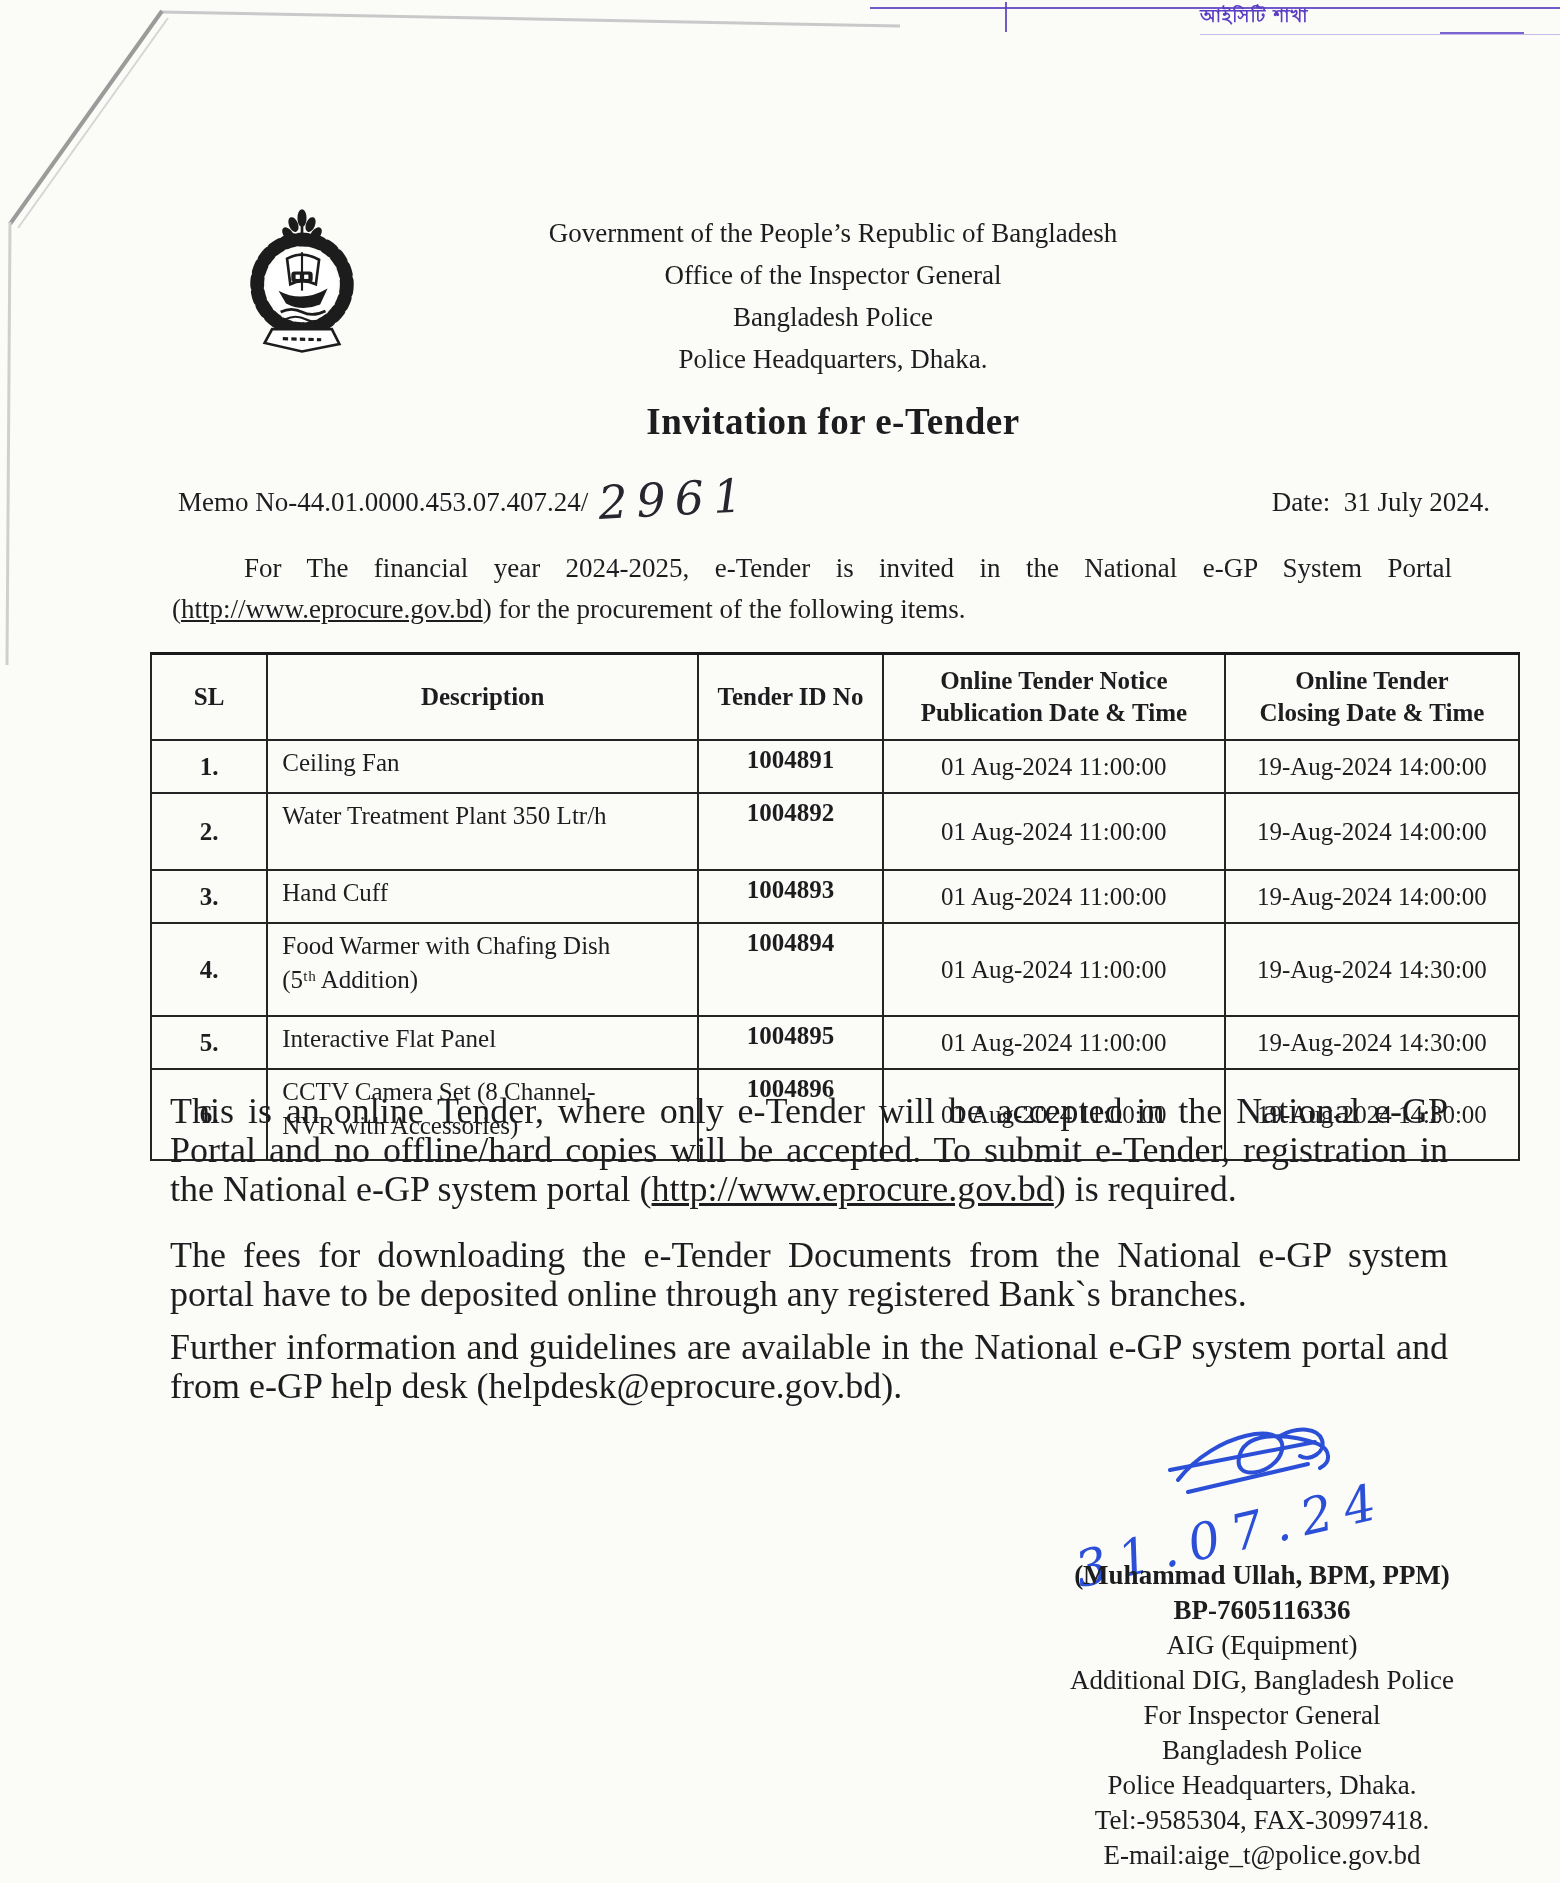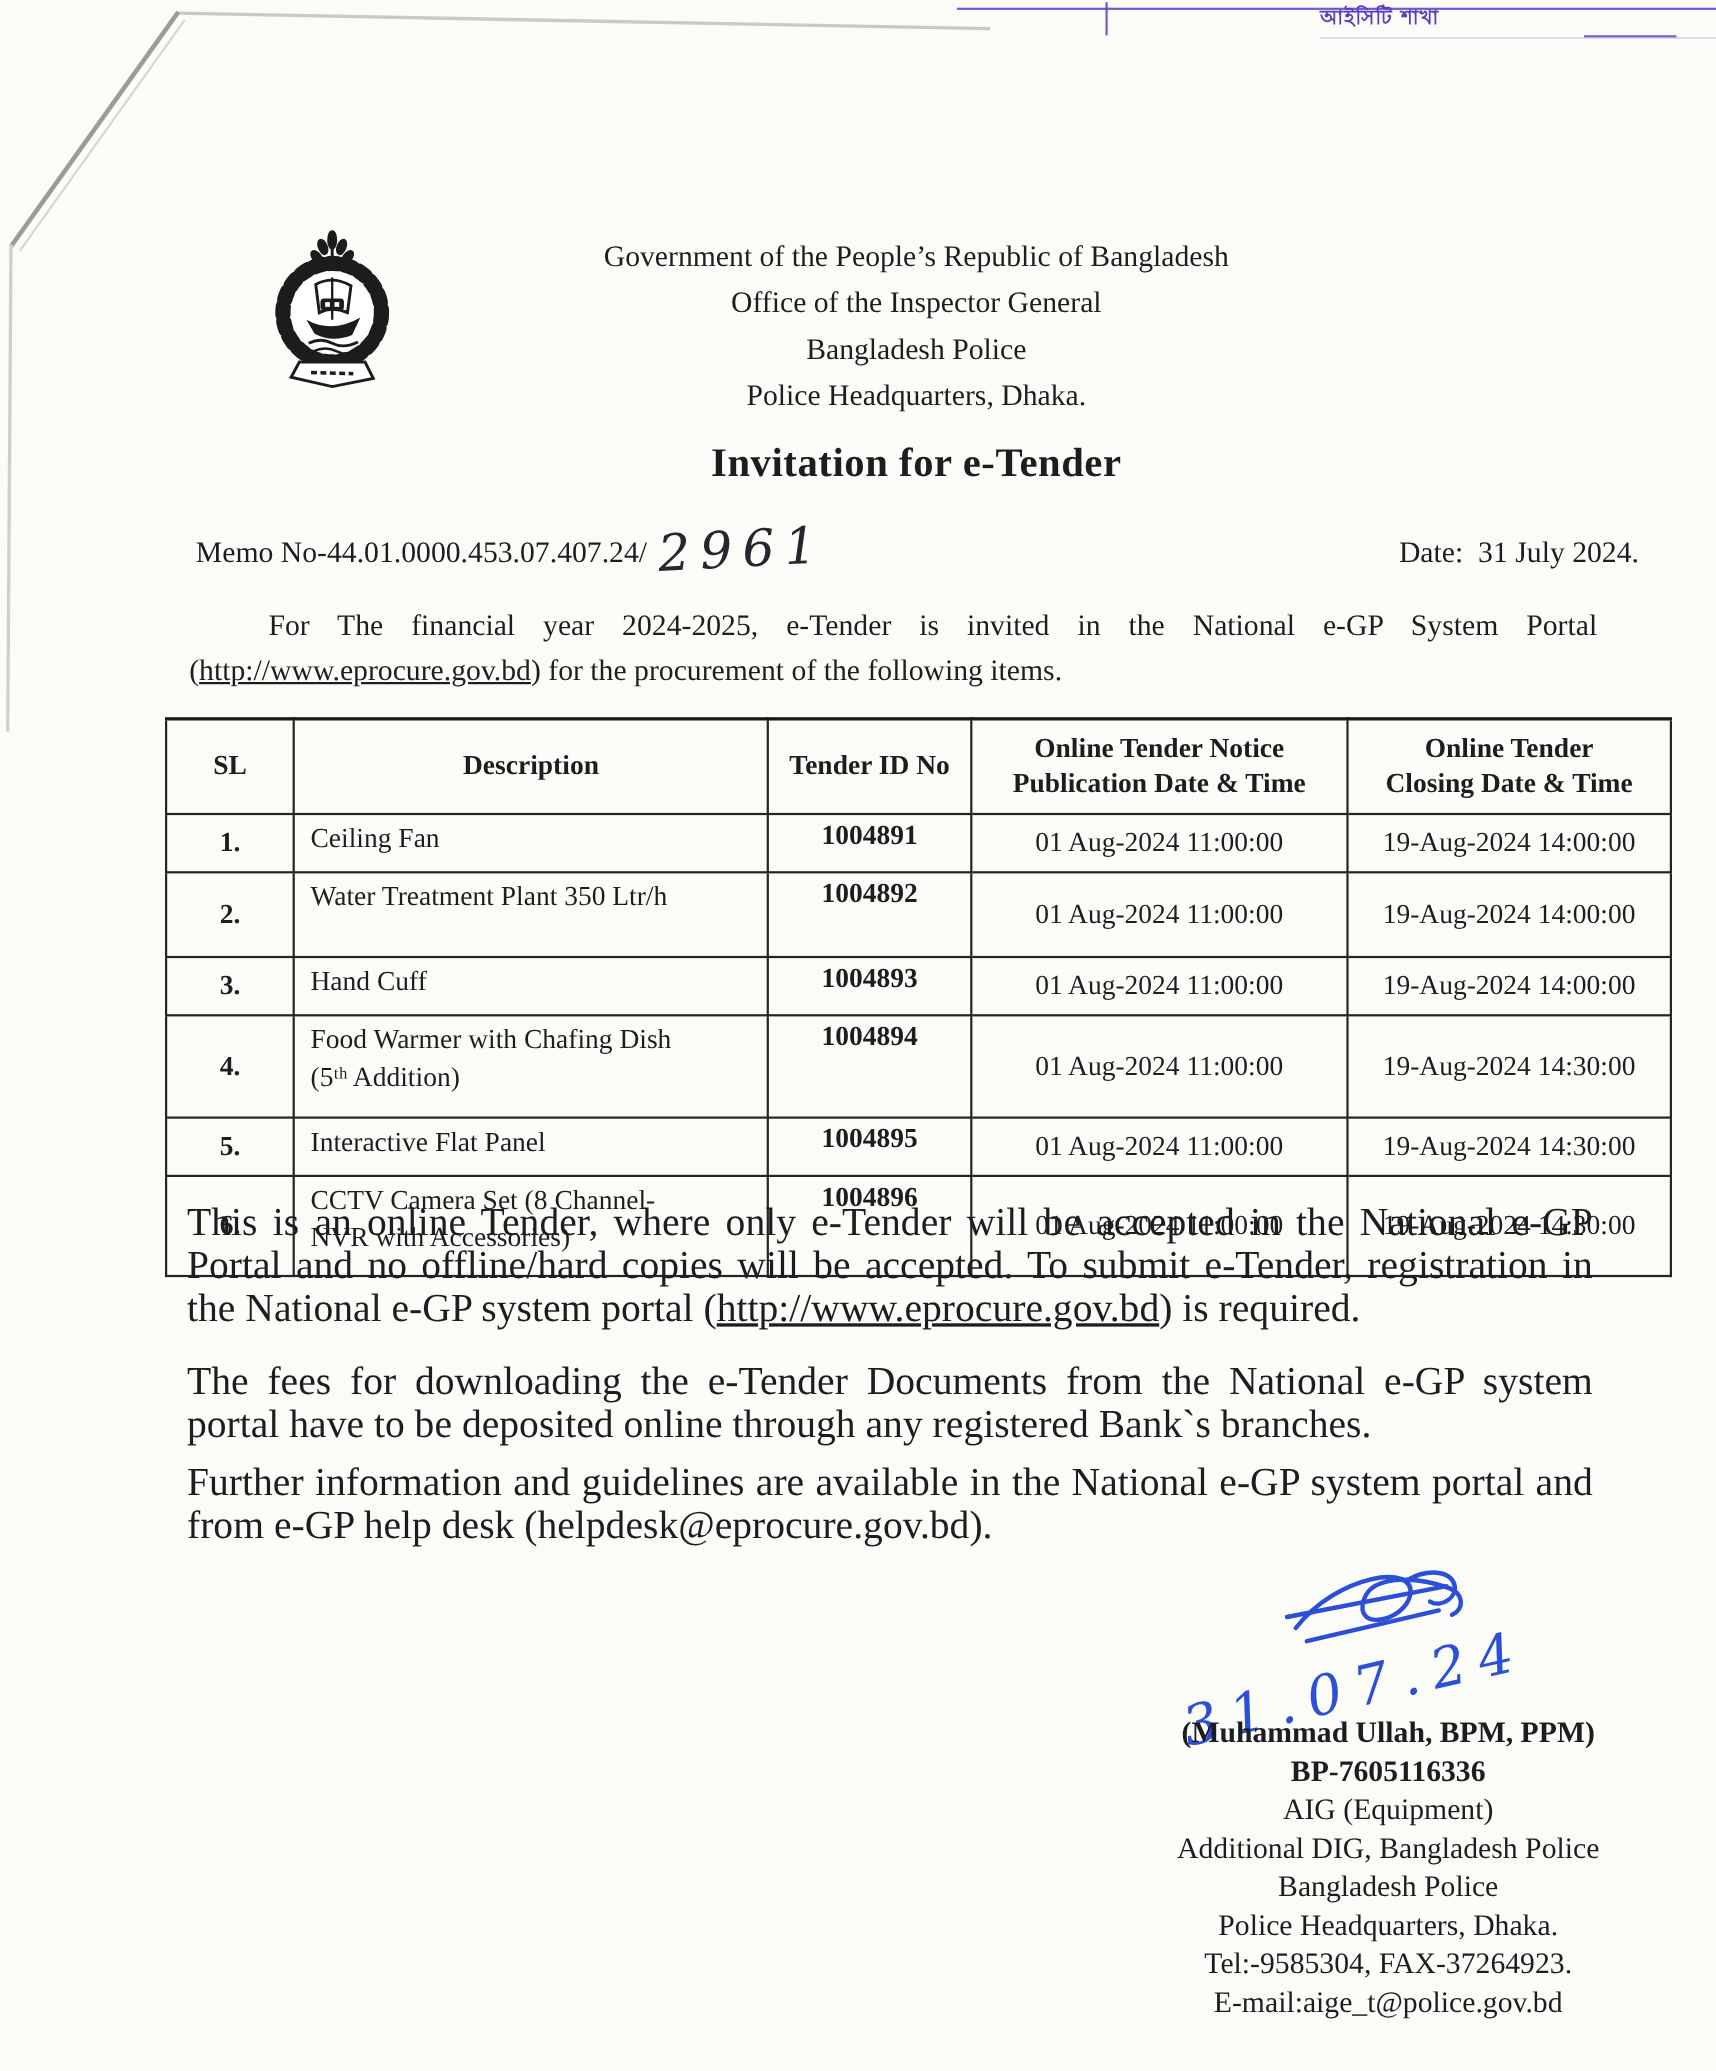--- a/index.html
+++ b/index.html
@@ -224,19 +224,20 @@
       </g>
     </svg>
     <div class="sig-date">31.07.24</div>
   </div>
 
   <div class="sig-block">
     <div class="sig-line-bold">(Muhammad Ullah, BPM, PPM)</div>
     <div class="sig-line-bold">BP-7605116336</div>
     <div>AIG (Equipment)</div>
     <div>Additional DIG, Bangladesh Police</div>
+    <div>For Inspector General</div>
     <div>Bangladesh Police</div>
     <div>Police Headquarters, Dhaka.</div>
-    <div>Tel:-9585304, FAX-37264923.</div>
+    <div>Tel:-9585304, FAX-30997418.</div>
     <div>E-mail:aige_t@police.gov.bd</div>
   </div>
 
 </div>
 
 </body></html>

